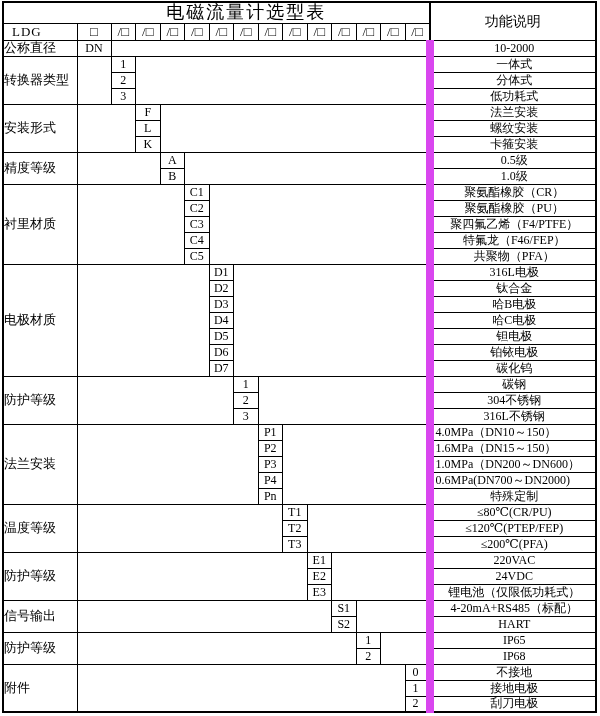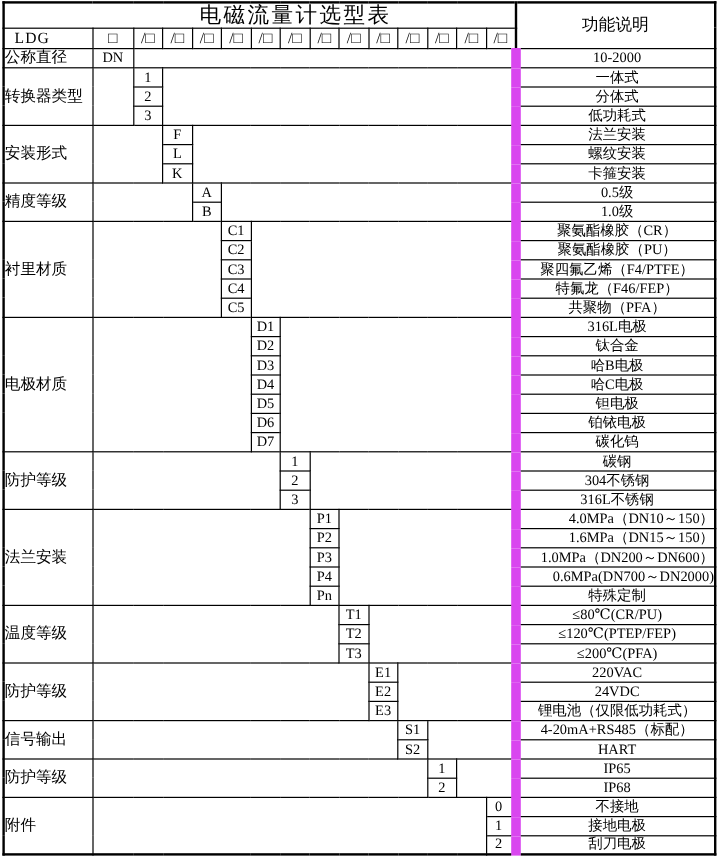--- a/index.html
+++ b/index.html
@@ -22,21 +22,21 @@
   tr { height:16px; }
   tr.rt, tr.rm { height:17px; }
   td.title { font-size:18px; letter-spacing:2px; padding-left:60px; }
   td.funchdr { font-size:14px; border-left:2px solid #000000; }
   td.l { text-align:left; padding-left:0; font-size:13px; }
   td.l.ctr { text-align:left; padding-left:0; }
   td.l.ldg { padding-left:8px; letter-spacing:1px;margin-left:28px; }
   td.b { font-size:13px; }
   td.c { font-size:12px;text-align:center; }
   td.d { border-left:8px solid #d946ef; }
-  td.d.la { text-align:right; padding-left:2px; letter-spacing:0;margin-top:32px; }
+  td.d.la { text-align:left; padding-left:2px; letter-spacing:0;margin-top:32px; }
 </style>
 </head>
 <body>
 
 <table class="sel">
   <colgroup>
     <col style="width:74px">
       <col style="width:34px">
     <col style="width:24.5px">
       <col style="width:24.5px">

